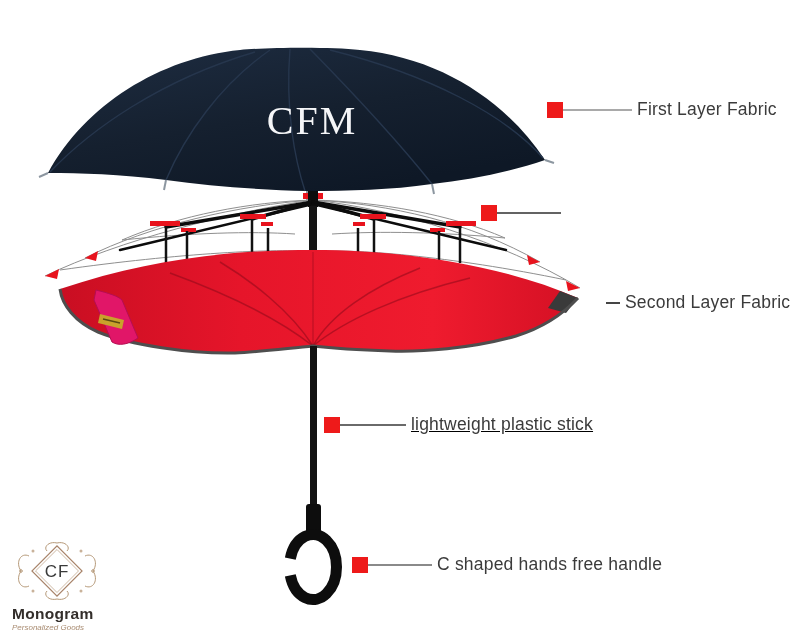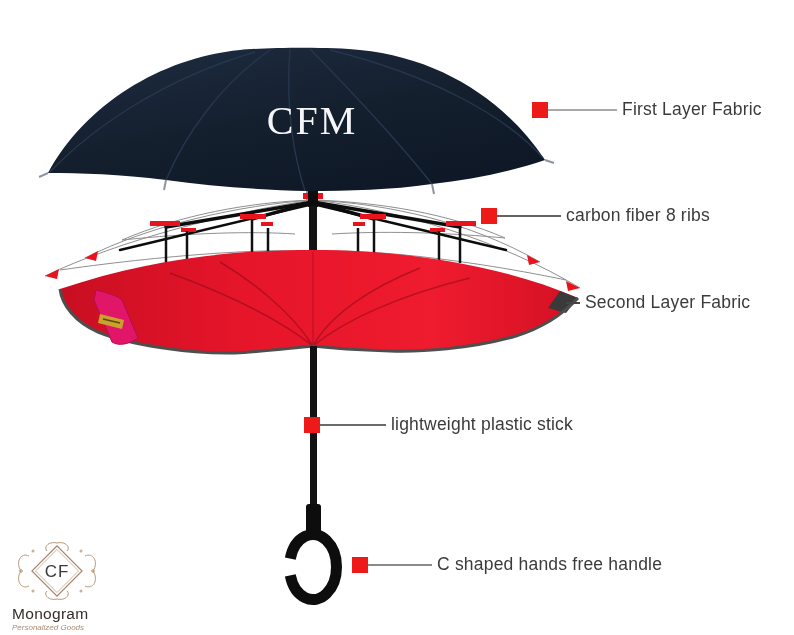--- a/index.html
+++ b/index.html
@@ -4,33 +4,33 @@
 <style>
   html,body{margin:0;padding:0;background:#fff;}
   .stage{position:relative;width:794px;height:635px;background:#ffffff;overflow:hidden;
          font-family:"Liberation Sans",sans-serif;}
   .scene{position:absolute;left:0;top:0;}
   
   .callout{position:absolute;display:flex;align-items:center;}
   .marker{width:16px;height:16px;background:#ee1a1a;flex:0 0 auto;}
   .cline{height:2px;flex:0 0 auto;}
   .clabel{margin-left:5px;font-size:17.5px;color:#3b3b3b;white-space:nowrap;letter-spacing:.2px;}
-  #callout-first-layer{left:520px;top:99px;padding-left:12px;}
+  #callout-first-layer{left:535px;top:99px;padding-left:12px;}
   #callout-first-layer .cline{width:69px;background:#a9a9a9;}
   #callout-ribs{left:481px;top:205px;}
   #callout-ribs .cline{width:64px;background:#636363;}
-  #callout-second-layer{left:566px;top:292px;}
+  #callout-second-layer{left:606px;top:292px;}
   #callout-second-layer .cline{width:14px;background:#454545;}
-  #callout-stick{left:304px;top:414px;}
+  #callout-stick{left:324px;top:414px;text-decoration:underline;}
   #callout-stick .cline{width:66px;background:#6a6a6a;}
   #callout-handle{left:344px;top:554px;margin-left:8px;}
   #callout-handle .cline{width:64px;background:#8a8a8a;}
   
   .logo{position:absolute;left:12px;top:538px;width:90px;text-align:left;}
-  .logo-name{font-size:15.5px;font-weight:400;color:#332e2b;letter-spacing:.3px;margin-top:-3px;}
+  .logo-name{font-size:15.5px;font-weight:700;color:#332e2b;letter-spacing:.3px;margin-top:-3px;}
   .logo-tagline{font-size:8px;font-style:italic;font-family:Liberation Sans, sans-serif;color:#a98c72;margin-top:0px;}
 </style>
 </head>
 <body>
 
 <div class="stage">
 
   <svg class="scene" width="794" height="635" viewBox="0 0 794 635">
     <defs>
       <linearGradient id="navyGrad" x1="0" y1="0" x2="0.6" y2="1">
@@ -150,21 +150,20 @@
 
   <div class="callout" id="callout-first-layer">
     <div class="marker"></div>
     <div class="cline"></div>
     <span class="clabel">First Layer Fabric</span>
   </div>
 
   <div class="callout" id="callout-ribs">
     <div class="marker"></div>
     <div class="cline"></div>
-    <span class="clabel">carbon fiber 8 ribs</span>
   </div>
 
   <div class="callout" id="callout-second-layer">
     <div class="cline"></div>
     <span class="clabel">Second Layer Fabric</span>
   </div>
 
   <div class="callout" id="callout-stick">
     <div class="marker"></div>
     <div class="cline"></div>

